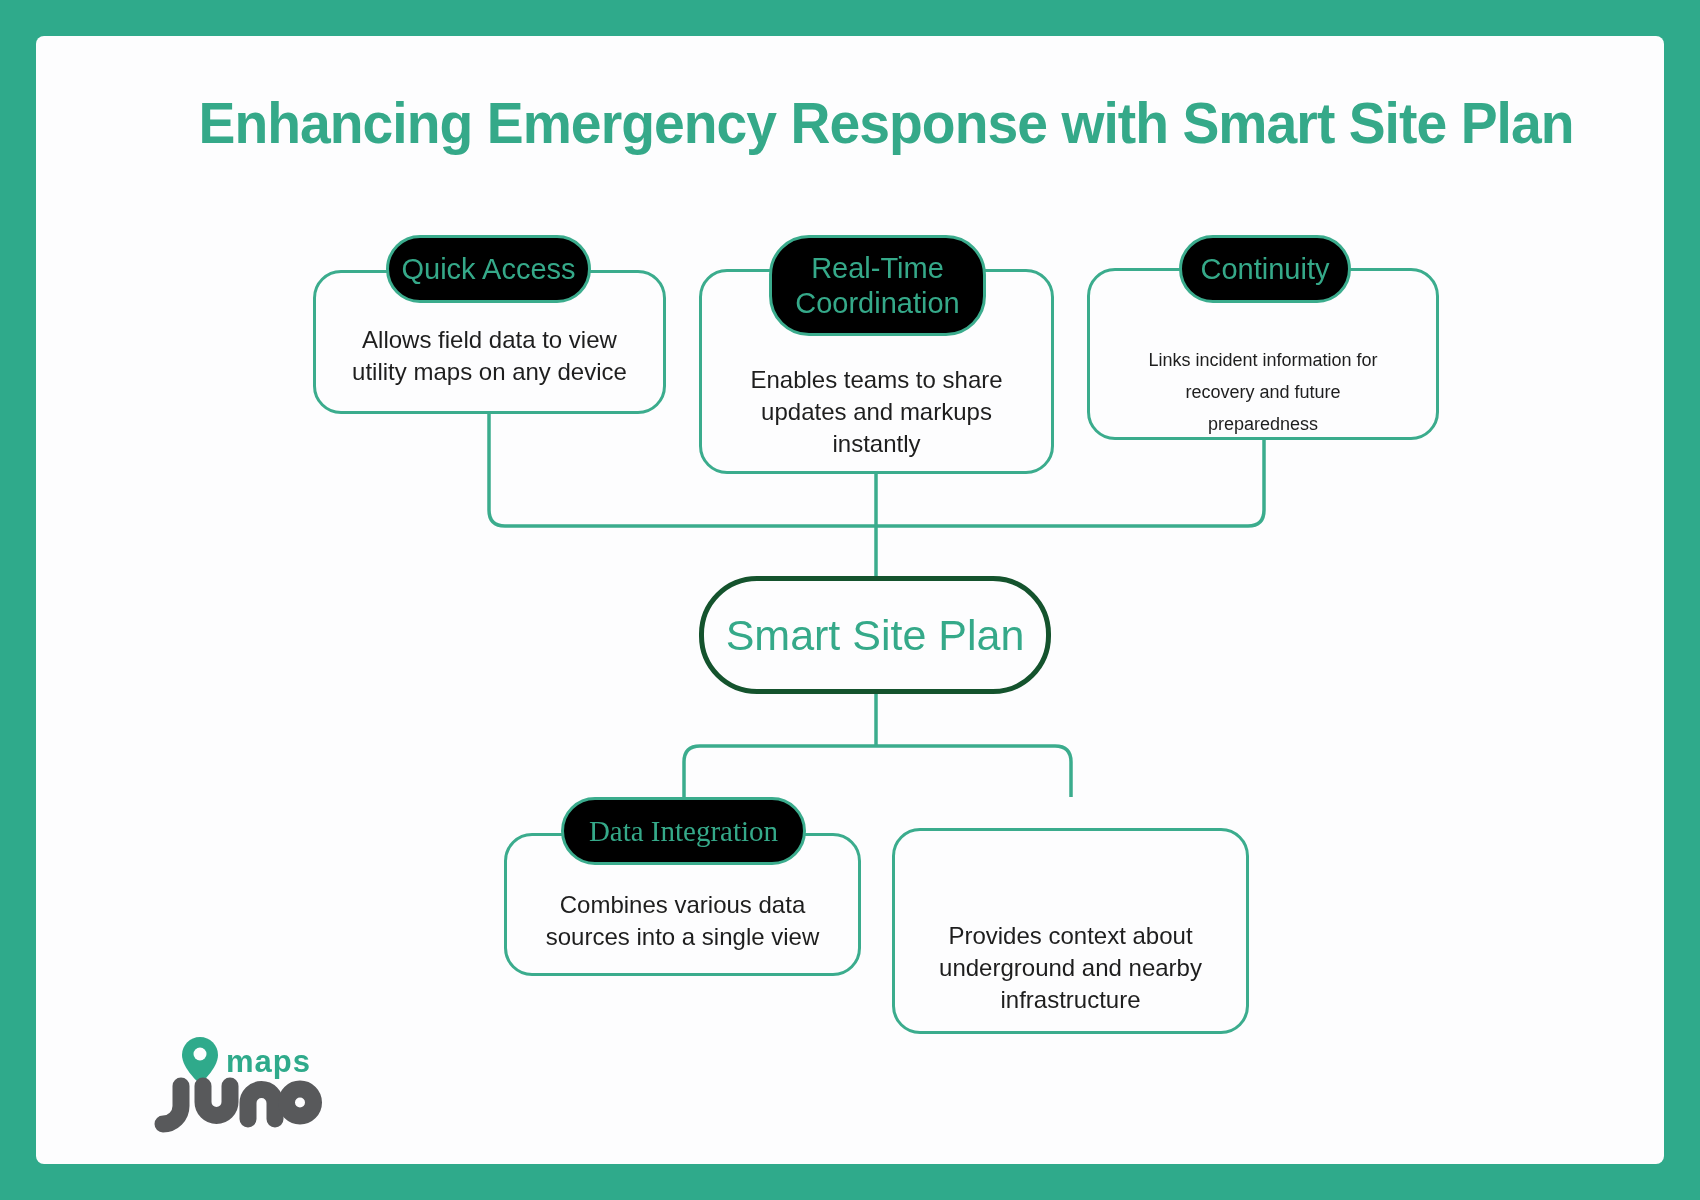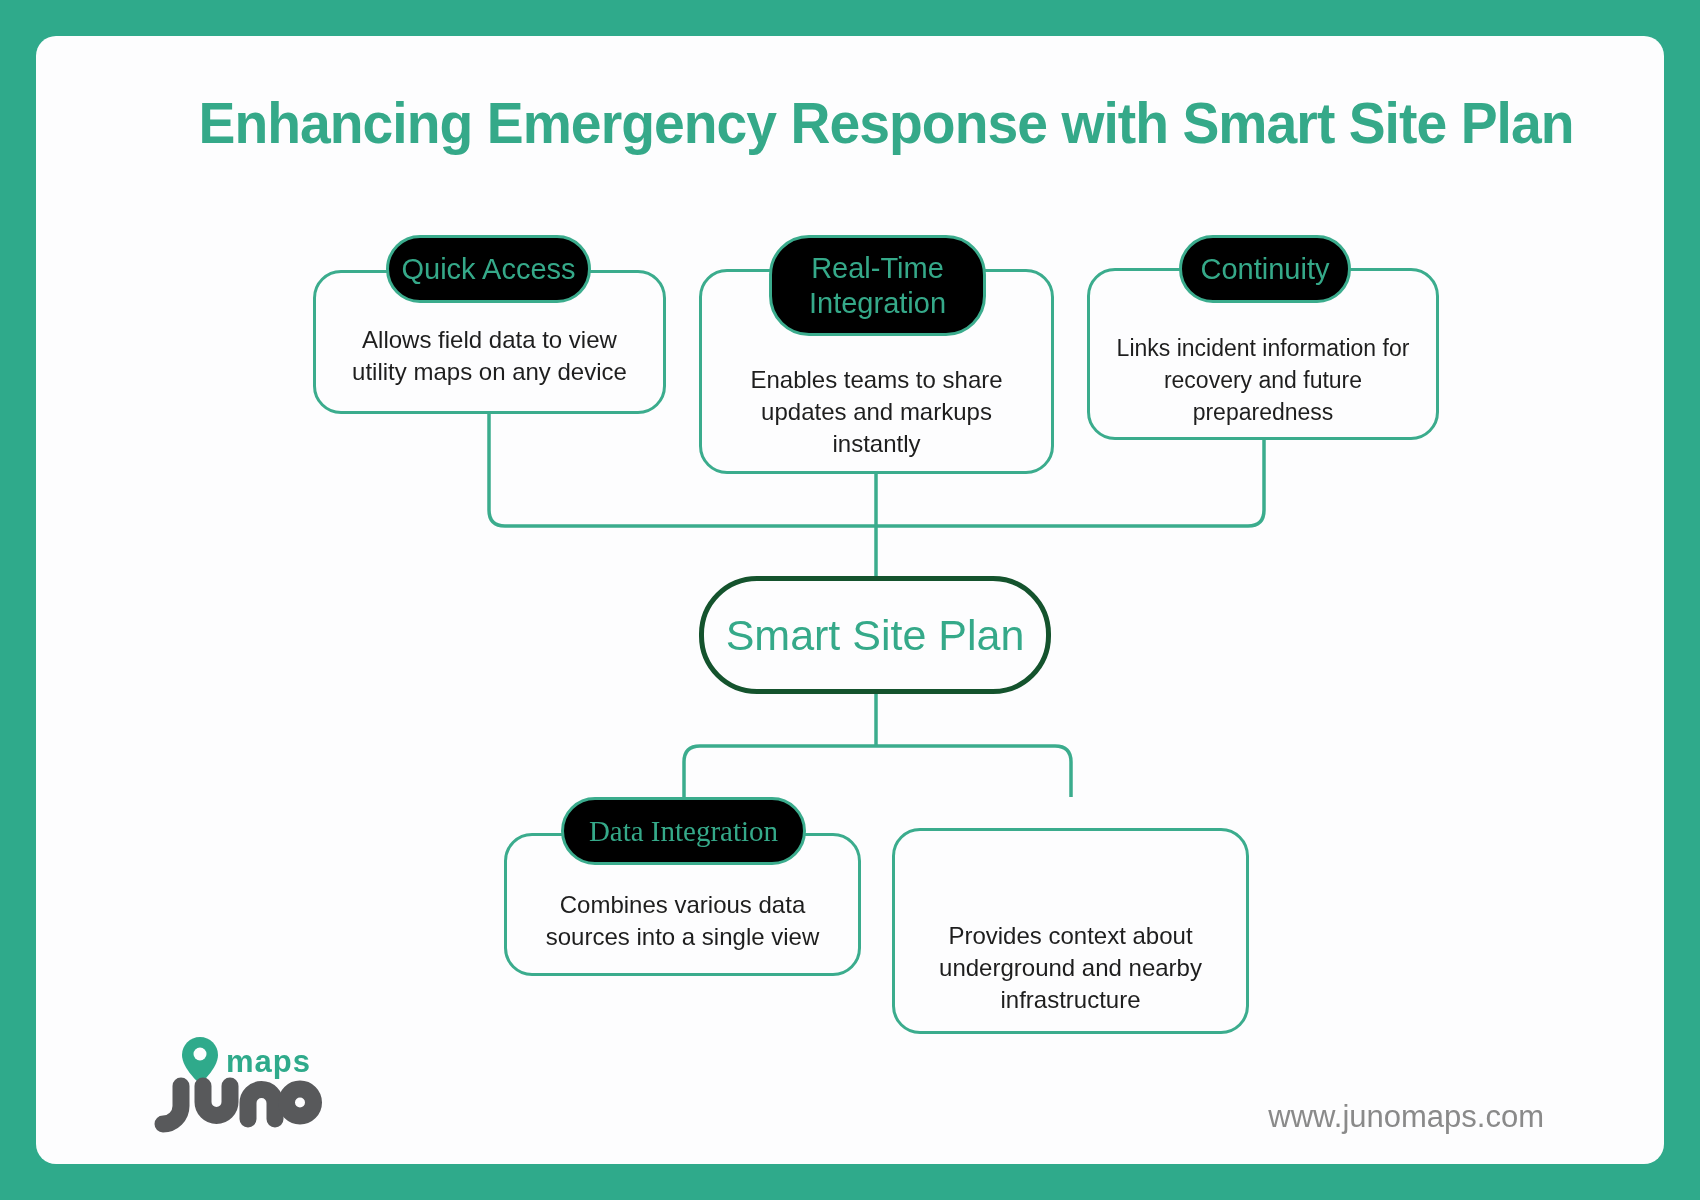--- a/index.html
+++ b/index.html
@@ -18,21 +18,21 @@
     width: 1700px;
     height: 1200px;
     background: #2FAA8B;
   }
   .card {
     position: absolute;
     left: 36px; top: 36px;
     width: 1628px;
     height: 1128px;
     background: #FDFDFE;
-    border-radius: 20px;
+    border-radius: 8px;
   }
   .page-title {
     position: absolute;
     left: 0; top: 54px;
     width: 1700px;
     text-align: center;
     font-size: 57px;
     font-weight: bold;
     letter-spacing: -1px;
     color: #35A989;
@@ -96,21 +96,21 @@
   }
   
   .box-qa   { left: 277px;  top: 234px; width: 353px; height: 144px; }
   .pill-qa  { left: 350px;  top: 199px; width: 205px; height: 68px;  }
   .desc-qa  { left: 287px;  top: 288px; width: 333px; }
   .box-rt   { left: 663px;  top: 233px; width: 355px; height: 205px; }
   .pill-rt  { left: 733px;  top: 199px; width: 217px; height: 101px; }
   .desc-rt  { left: 673px;  top: 328px; width: 335px; }
   .box-ct   { left: 1051px; top: 232px; width: 352px; height: 172px; }
   .pill-ct  { left: 1143px; top: 199px; width: 172px; height: 68px;  }
-  .desc-ct  { left: 1053px; top: 296px; width: 348px; font-size: 23px; }
+  .desc-ct  { left: 1053px; top: 308px; width: 348px; font-size: 18px; }
   .box-di   { left: 468px;  top: 797px; width: 357px; height: 143px; }
   .pill-di  { left: 525px;  top: 761px; width: 245px; height: 68px; font-family: Liberation Serif, serif;  }
   .desc-di  { left: 478px;  top: 853px; width: 337px; }
   .box-sa   { left: 856px;  top: 792px; width: 357px; height: 206px; }
   .pill-sa  { left: 943px;  top: 761px; width: 184px; height: 102px; }
   .desc-sa  { left: 866px;  top: 884px; width: 337px; }
 
   .logo {
     position: absolute;
     left: 112px; top: 998px;
@@ -158,21 +158,21 @@
       </g>
     </svg>
 
     <div class="feature-box box-qa"></div>
     <div class="pill pill-qa">Quick Access</div>
     <div class="feature-desc desc-qa">Allows field data to view
 utility maps on any device</div>
 
     <div class="feature-box box-rt"></div>
     <div class="pill pill-rt">Real-Time
-Integration</div>
+Coordination</div>
     <div class="feature-desc desc-rt">Enables teams to share
 updates and markups
 instantly</div>
 
     <div class="feature-box box-ct"></div>
     <div class="pill pill-ct">Continuity</div>
     <div class="feature-desc desc-ct">Links incident information for
 recovery and future
 preparedness</div>
 
@@ -197,16 +197,15 @@
       <svg class="juno-mark" width="182" height="68" viewBox="0 0 182 68">
         <g fill="none" stroke="#58595B" stroke-width="17" stroke-linecap="round">
           <path d="M33,12 v20 a18,18 0 0 1 -18,18"></path>
           <path d="M55,12 v16 a13.5,13.5 0 0 0 27,0 v-16"></path>
           <path d="M100,45 v-16 a13.5,13.5 0 0 1 27,0 v16"></path>
           <circle cx="152" cy="28.5" r="13.5"></circle>
         </g>
       </svg>
     </div>
 
-    <div class="website-url">www.junomaps.com</div>
 
   </div>
 </div>
 
 </body></html>

